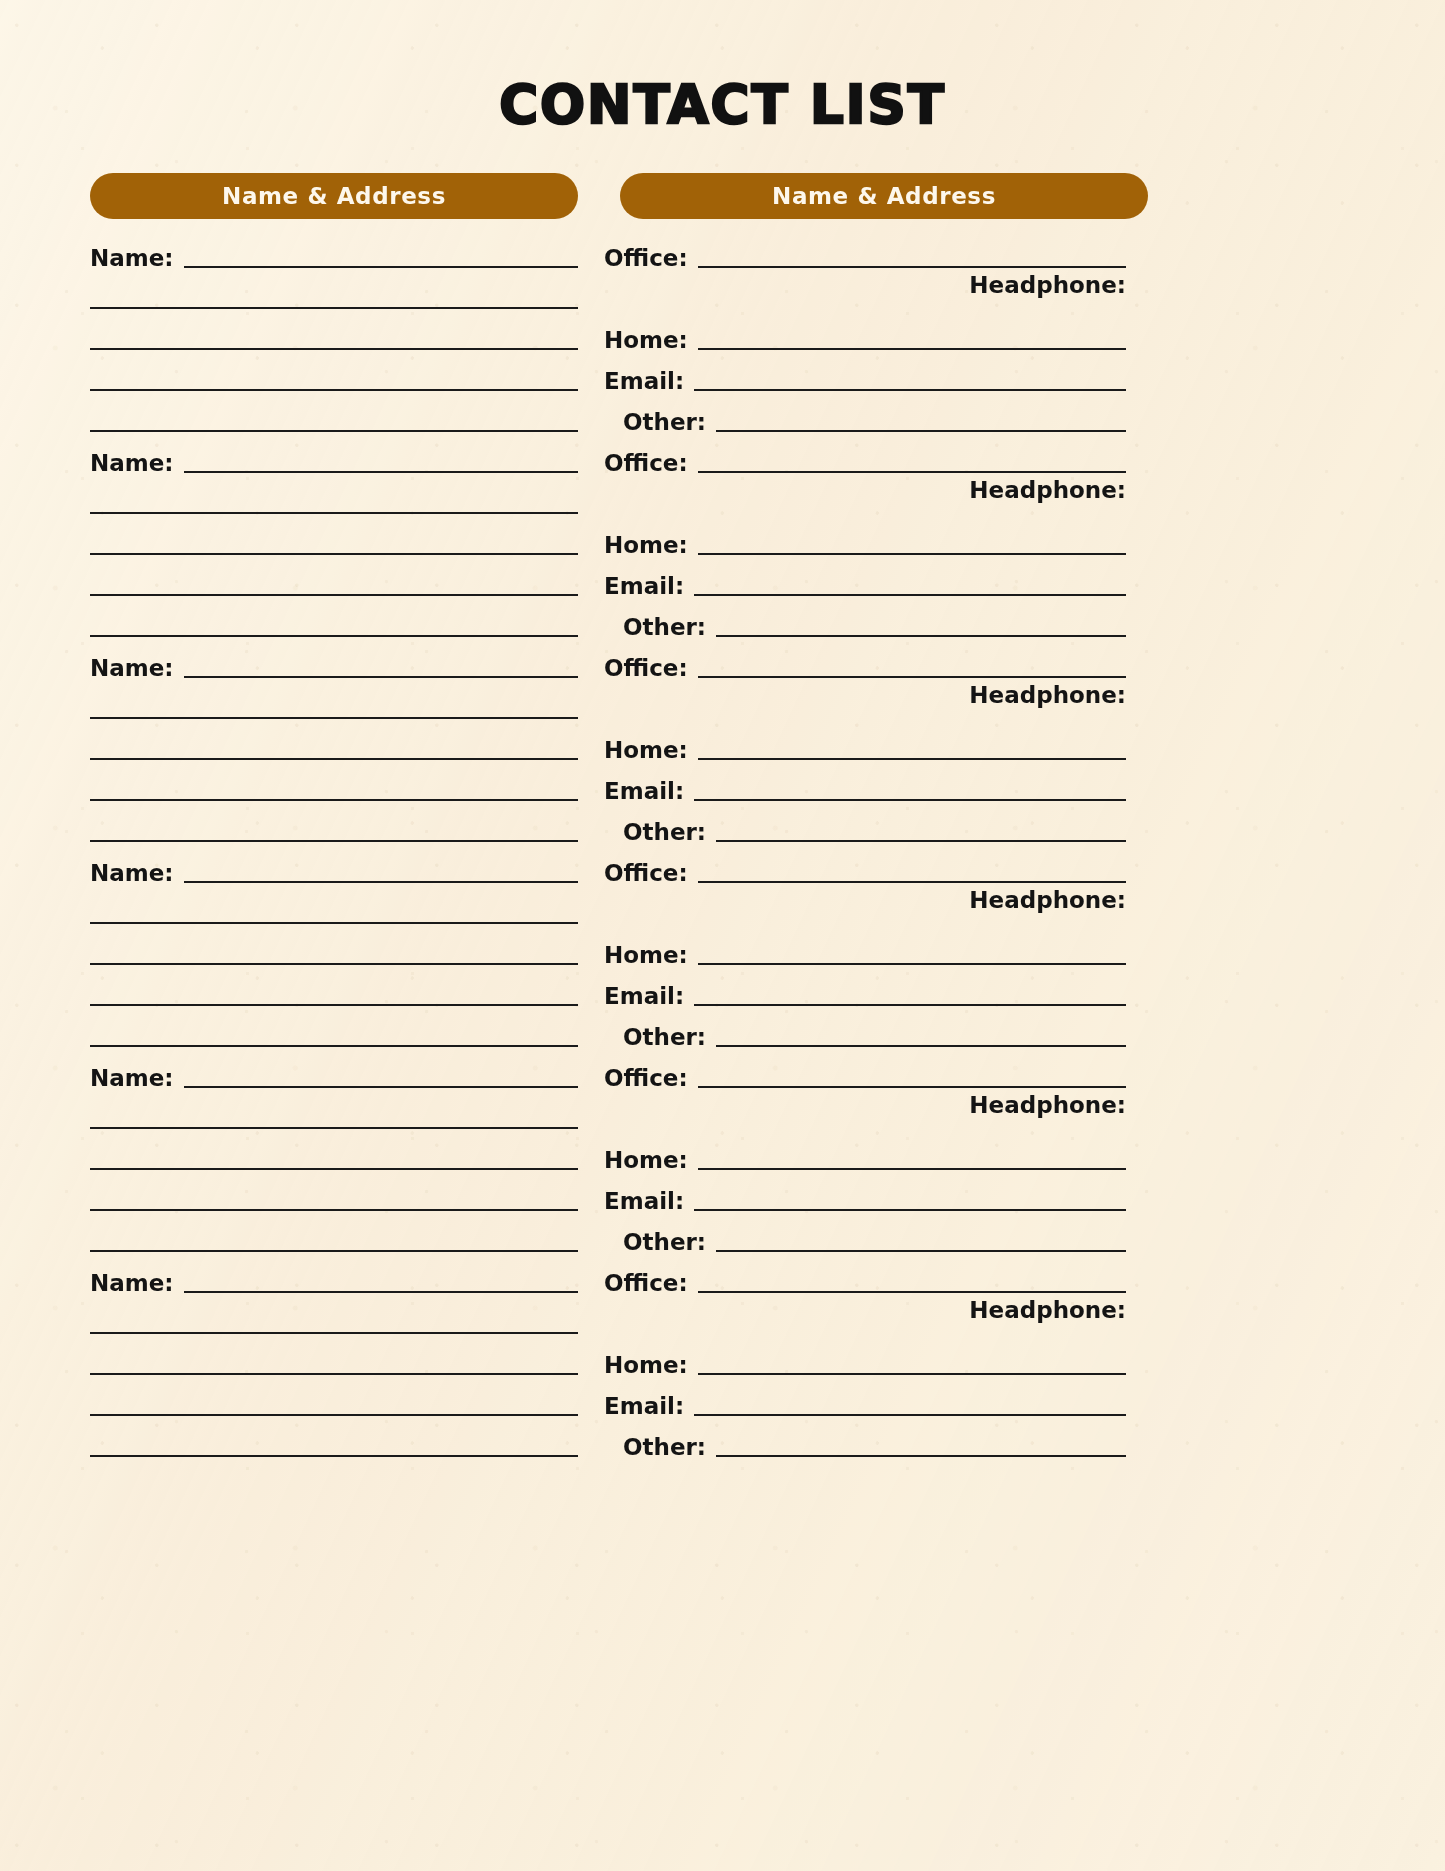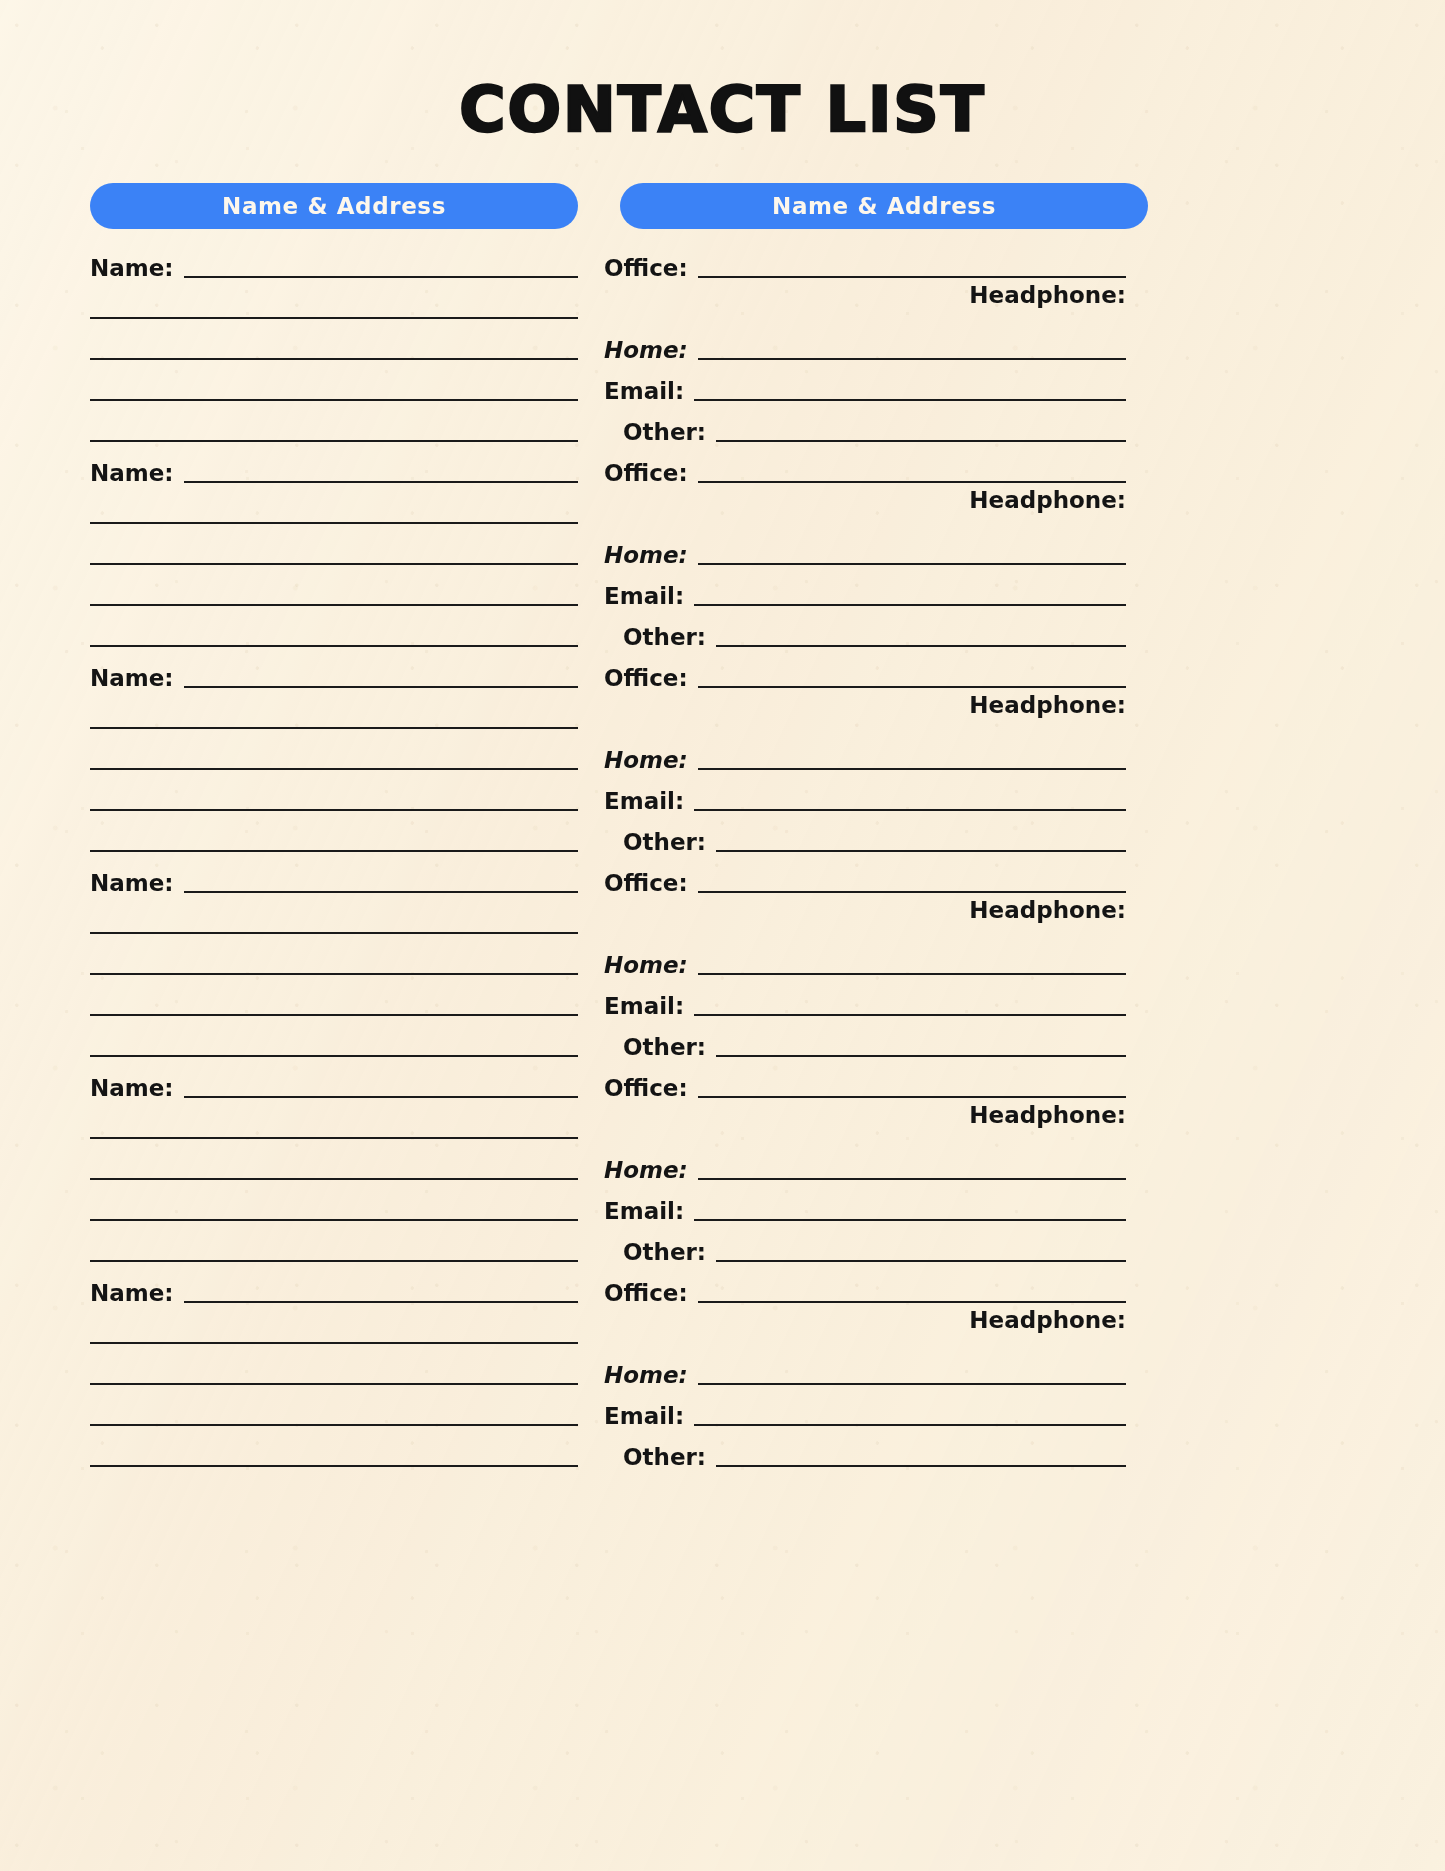--- a/index.html
+++ b/index.html
@@ -36,36 +36,36 @@
     z-index: 1;
     width: 1445px;
     height: 1871px;
     box-sizing: border-box;
     padding: 0 90px;
   }
   .page-title {
     text-align: center;
     font-family: "DejaVu Sans", sans-serif;
     font-weight: 700;
-    font-size: 63px;
+    font-size: 53px;
     letter-spacing: 2px;
     color: #111111;
     margin: 0;
     padding-top: 78px;
     line-height: 1;
     -webkit-text-stroke: 2.5px #111111;
   }
   .header-row {
     display: flex;
     gap: 22px;
     margin-top: 42px;
   }
   .col-head {
     flex: 1;
-    background: #3b82f6;
+    background: #a16207;
     color: #fdf7ec;
     border-radius: 30px;
     height: 46px;
     display: flex;
     align-items: center;
     justify-content: center;
     font-family: "DejaVu Sans", sans-serif;
     font-weight: 700;
     font-size: 23px;
     letter-spacing: 0.6px;
@@ -109,21 +109,21 @@
     height: 41px;
     display: flex;
     align-items: flex-end;
   }
   .blank-line .field-rule {
     margin-left: 0;
   }
   
   .ind-0 { padding-left: 6px; }
   .ind-1 { padding-left: 14px; flex-direction: column; }
-  .ind-2 { padding-left: 6px; font-style: italic; }
+  .ind-2 { padding-left: 6px; }
   .ind-3 { padding-left: 6px; }
   .ind-4 { padding-left: 6px; margin-left: 19px; }
 </style>
 </head>
 <body>
 
 <div class="paper-texture"></div>
 
 <div class="sheet">
 

